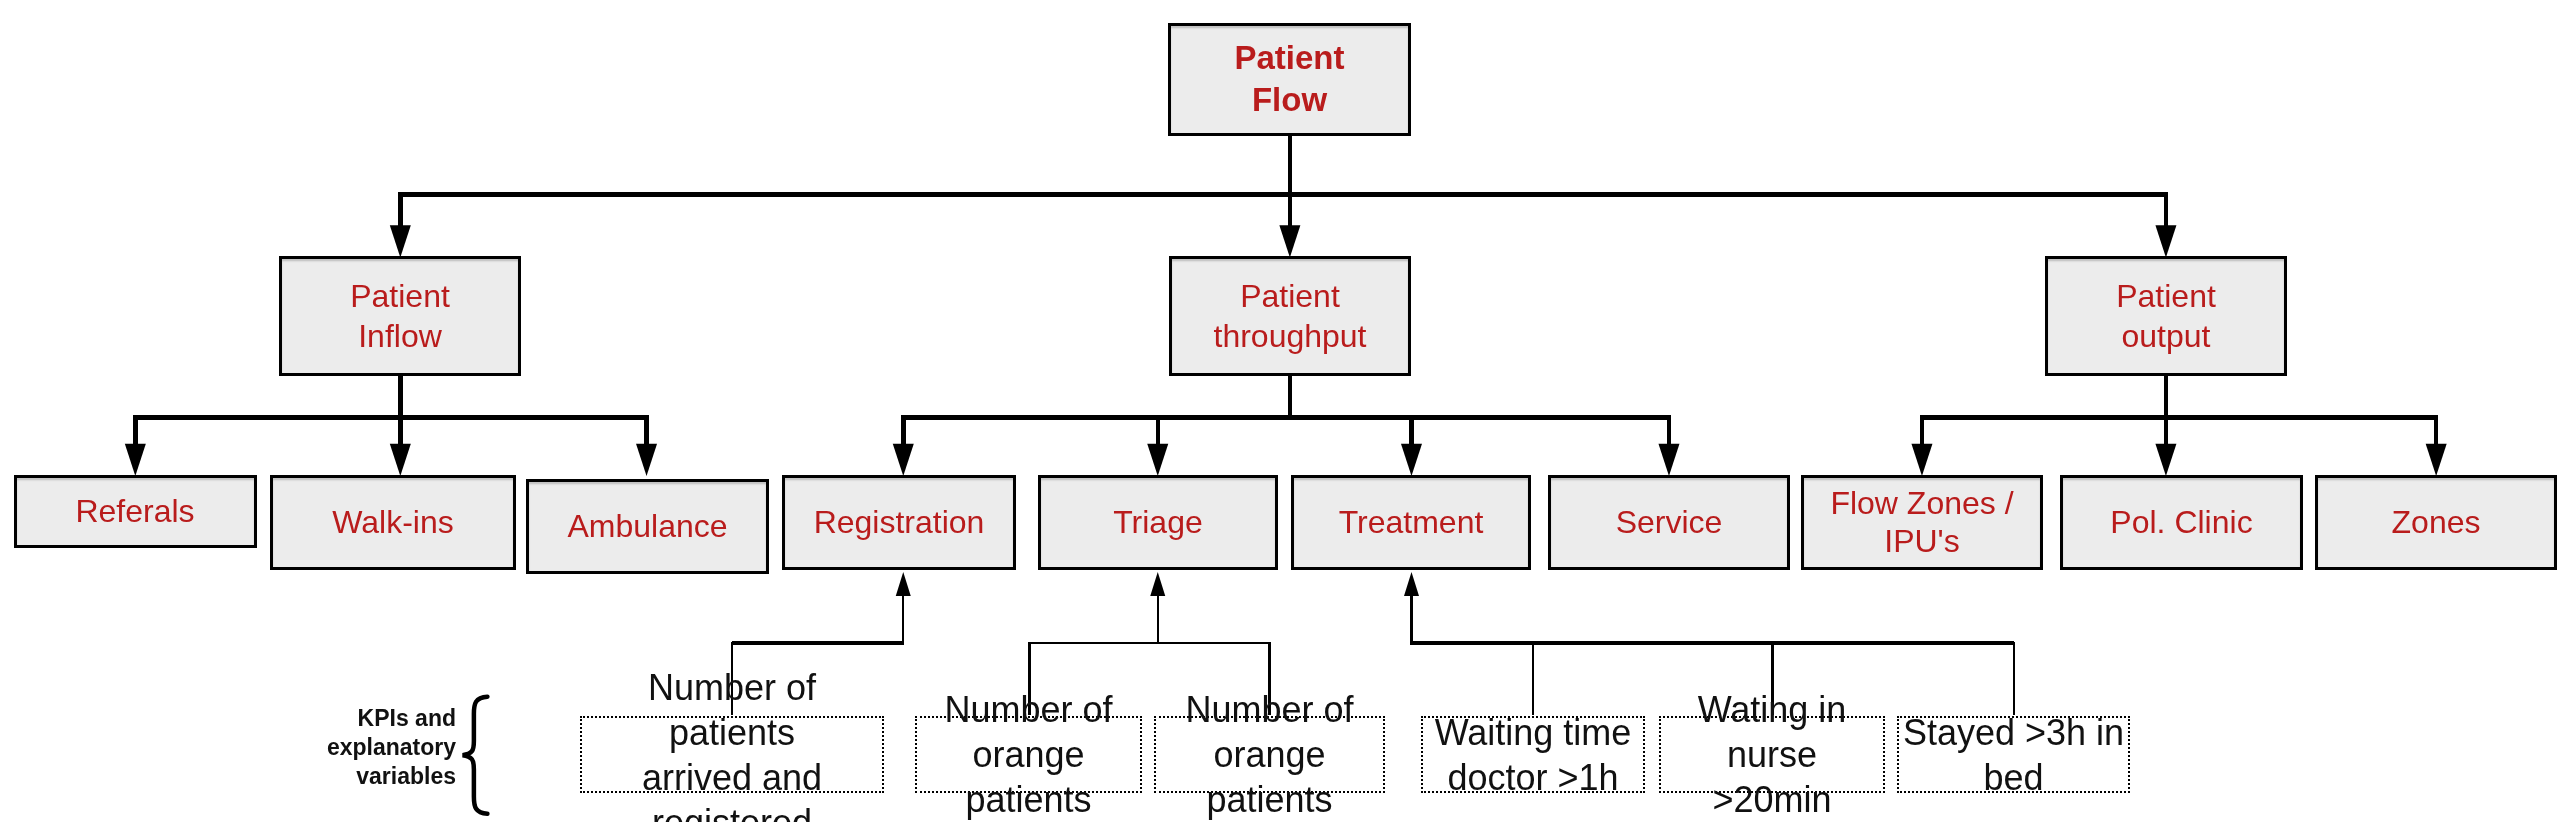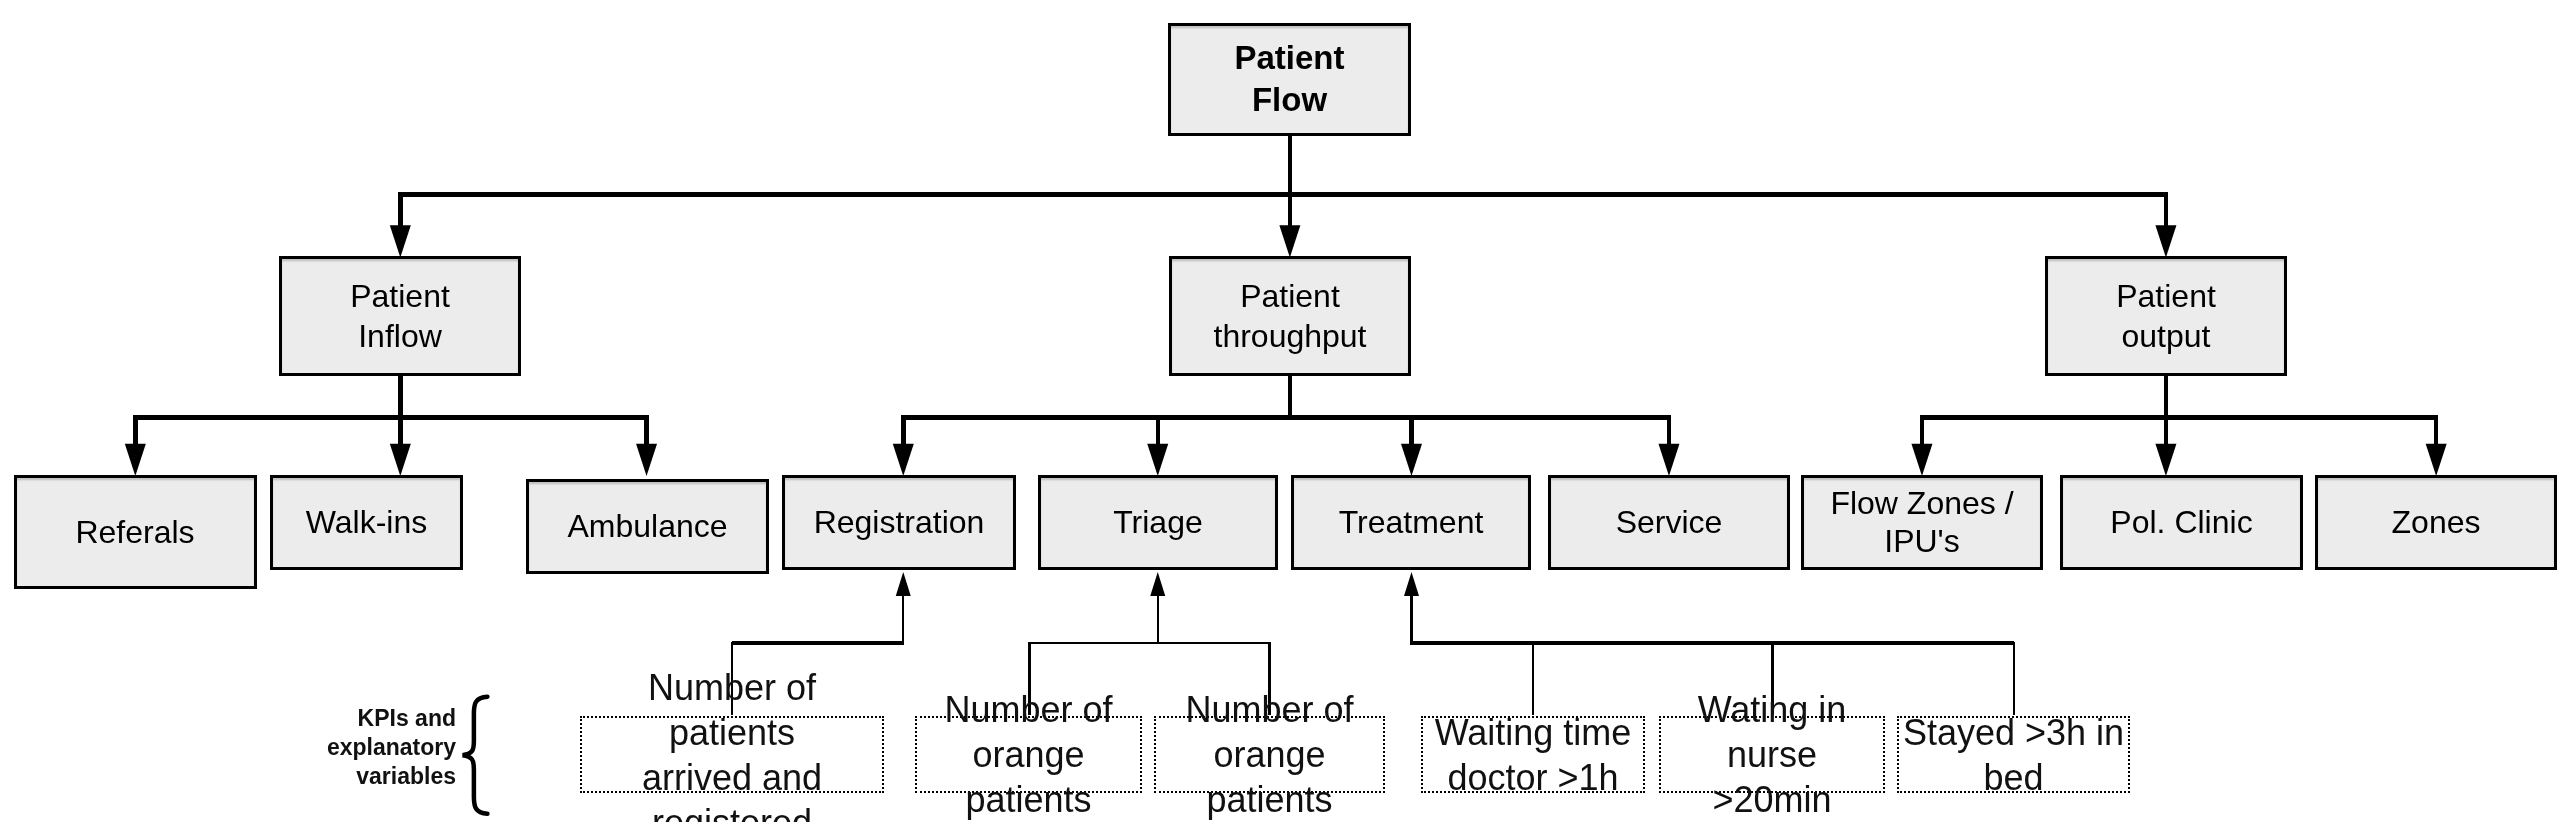--- a/index.html
+++ b/index.html
@@ -19,21 +19,21 @@
     position: absolute;
     left: 0; top: 0;
     width: 2576px;
     height: 822px;
   }
   .node {
     position: absolute;
     box-sizing: border-box;
     background: #ececec;
     border: 3px solid #000000;
-    color: #000000;
+    color: #b91c1c;
     display: flex;
     align-items: center;
     justify-content: center;
     text-align: center;
     font-size: 32px;
     line-height: 1.26;
     white-space: pre-line;
     box-shadow: inset 0 2.3px 1.5px rgba(0,0,0,0.18);
   }
   .node.root {
@@ -150,22 +150,22 @@
   <div class="node root" style="left:1168px; top:22.5px;  width:243px; height:113px;">Patient
 Flow</div>
 
   <div class="node" style="left:279px;  top:256px; width:242px; height:120px;">Patient
 Inflow</div>
   <div class="node" style="left:1169px; top:256px; width:242px; height:120px;">Patient
 throughput</div>
   <div class="node" style="left:2045px; top:256px; width:242px; height:120px;">Patient
 output</div>
 
-  <div class="node" style="left:13.5px;   top:475px; width:243px; height:114px;">Referals</div>
-  <div class="node" style="left:270px;  top:475px; width:193px; height:95px;">Walk-ins</div>
+  <div class="node" style="left:13.5px;   top:475px; width:243px; height:73px;">Referals</div>
+  <div class="node" style="left:270px;  top:475px; width:246px; height:95px;">Walk-ins</div>
   <div class="node" style="left:526px;  top:459px; width:243px; height:95px;margin-top:20px;">Ambulance</div>
   <div class="node" style="left:782px; top:475px; width:234px; height:95px;">Registration</div>
   <div class="node" style="left:1038px; top:475px; width:240px; height:95px;">Triage</div>
   <div class="node" style="left:1291px; top:475px; width:240px; height:95px;">Treatment</div>
   <div class="node" style="left:1801px; top:475px; width:242px; height:95px; line-height:1.18;">Flow Zones /
 IPU's</div>
   <div class="node" style="left:1548px; top:475px; width:242px; height:95px;">Service</div>
   <div class="node" style="left:2060px; top:475px; width:243px; height:95px;">Pol. Clinic</div>
   <div class="node" style="left:2315px; top:475px; width:242px; height:95px;">Zones</div>
 

